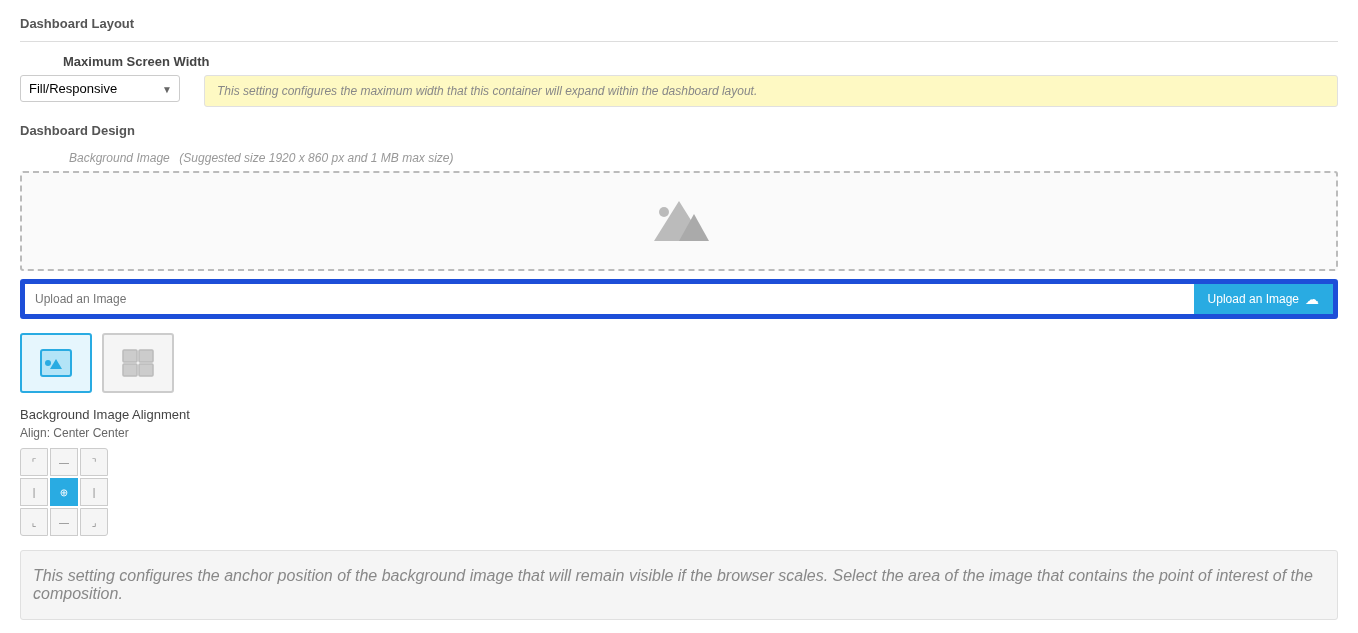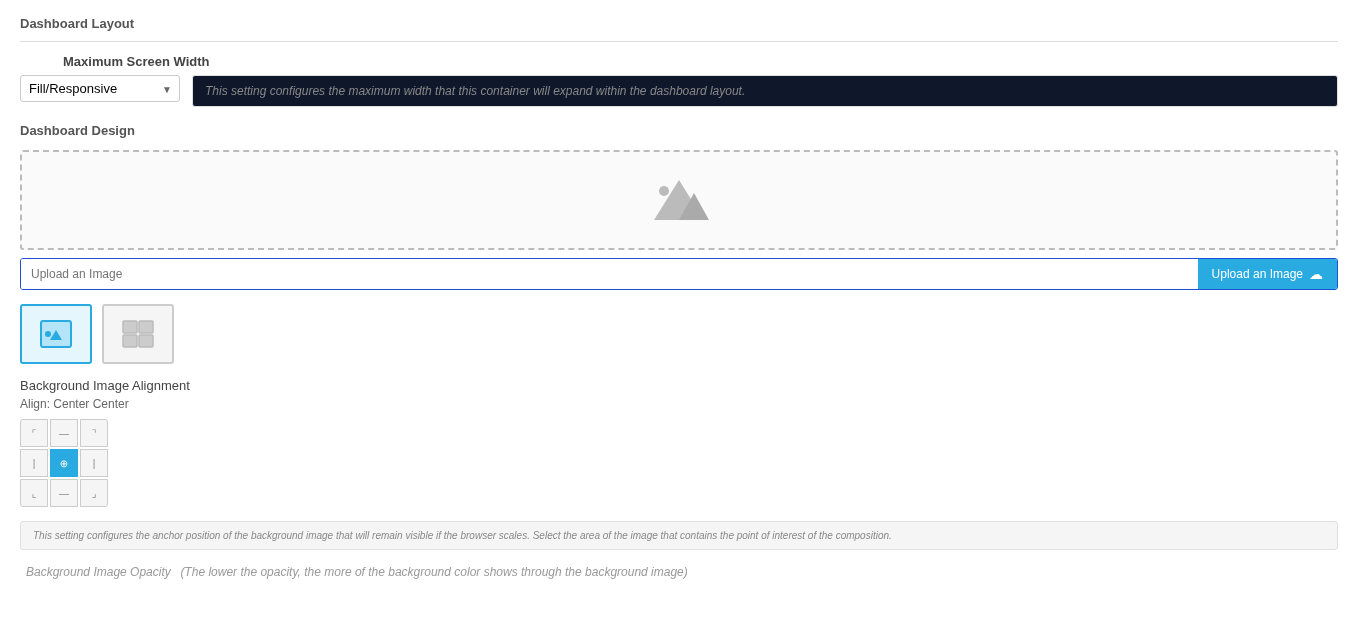--- a/index.html
+++ b/index.html
@@ -57,21 +57,21 @@
     .select-arrow {
       position: absolute;
       right: 8px;
       top: 50%;
       transform: translateY(-50%);
       pointer-events: none;
       color: #666;
       font-size: 10px;
     }
     .info-box {
-      background: #0f172a;
+      background: #fef9c3;
       border: 1px solid #e0e0e0;
       border-radius: 3px;
       padding: 8px 12px;
       font-style: italic;
       color: #888;
       font-size: 12px;
       margin-bottom: 14px;
     }
     .dashboard-design-title {
       font-size: 13px;
@@ -94,21 +94,21 @@
       color: #aaa;
       font-size: 40px;
       display: flex;
       align-items: center;
       justify-content: center;
     }
     .upload-row {
       display: flex;
       align-items: stretch;
       margin-bottom: 14px;
-      border: 1px solid #1d4ed8;
+      border: 5px solid #1d4ed8;
       border-radius: 3px;
       overflow: hidden;
     }
     .upload-text-input {
       flex: 1;
       padding: 7px 10px;
       border: none;
       outline: none;
       font-size: 12px;
       color: #aaa;
@@ -210,44 +210,44 @@
       color: #fff;
     }
     .align-corner-tl { border-radius: 3px 0 0 0; }
     .align-corner-tr { border-radius: 0 3px 0 0; }
     .align-corner-bl { border-radius: 0 0 0 3px; }
     .align-corner-br { border-radius: 0 0 3px 0; }
     .hint-box {
       background: #f5f5f5;
       border: 1px solid #e0e0e0;
       border-radius: 3px;
-      padding: 8px 12px;
+      padding: 16px 12px;
       font-style: italic;
       color: #888;
-      font-size: 10px;
+      font-size: 16px;
       margin-bottom: 14px;
     }
     .opacity-section {}
     .opacity-label {
       font-size: 13px;
       font-weight: bold;
       color: #444;
       margin-bottom: 4px;
     }
     .opacity-label span {
       font-weight: normal;
       font-style: italic;
       color: #999;
       font-size: 12px;
       margin-left: 6px;
     }
     .row-flex {
       display: flex;
       align-items: flex-start;
-      gap: 12px;
+      gap: 24px;
       margin-bottom: 12px;
     }
   </style>
 </head>
 <body>
 
 <div class="page-container">
 
   <div class="section-title">Dashboard Layout</div>
   <hr class="divider">
@@ -261,20 +261,24 @@
         <option>1400px</option>
         <option>960px</option>
       </select>
       <span class="select-arrow">▼</span>
     </div>
     <div class="info-box" style="flex:1; margin-bottom:0;">This setting configures the maximum width that this container will expand within the dashboard layout.</div>
   </div>
 
   <div class="dashboard-design-title">Dashboard Design</div>
 
+  <div class="field-label">
+    <span>Background Image</span>
+    <span>(Suggested size 1920 x 860 px and 1 MB max size)</span>
+  </div>
 
   <div class="image-drop-area">
     <div class="mountain-icon">
       <svg width="60" height="50" viewBox="0 0 60 50" fill="#aaa" xmlns="http://www.w3.org/2000/svg">
         <polygon points="30,5 55,45 5,45" fill="#bbb"></polygon>
         <polygon points="45,18 60,45 30,45" fill="#aaa"></polygon>
         <circle cx="15" cy="16" r="5" fill="#bbb"></circle>
       </svg>
     </div>
   </div>

